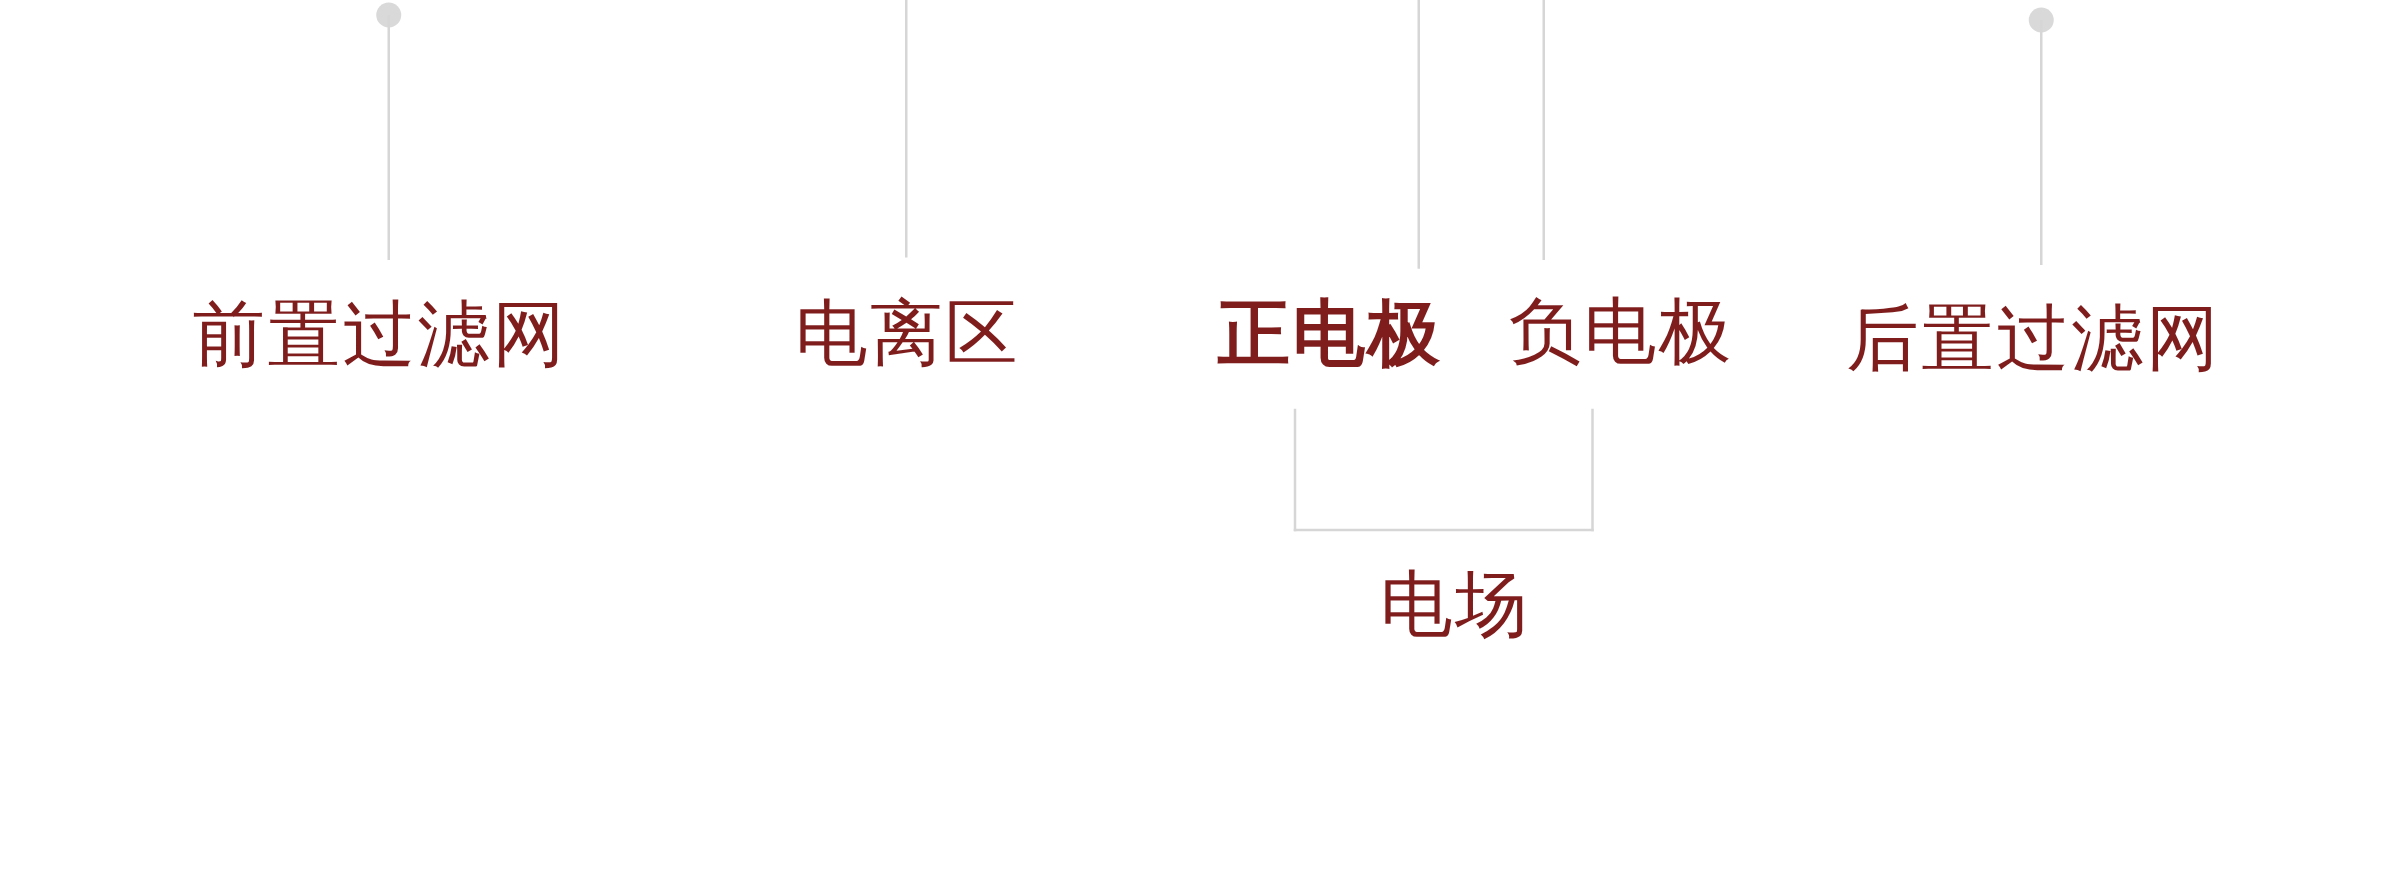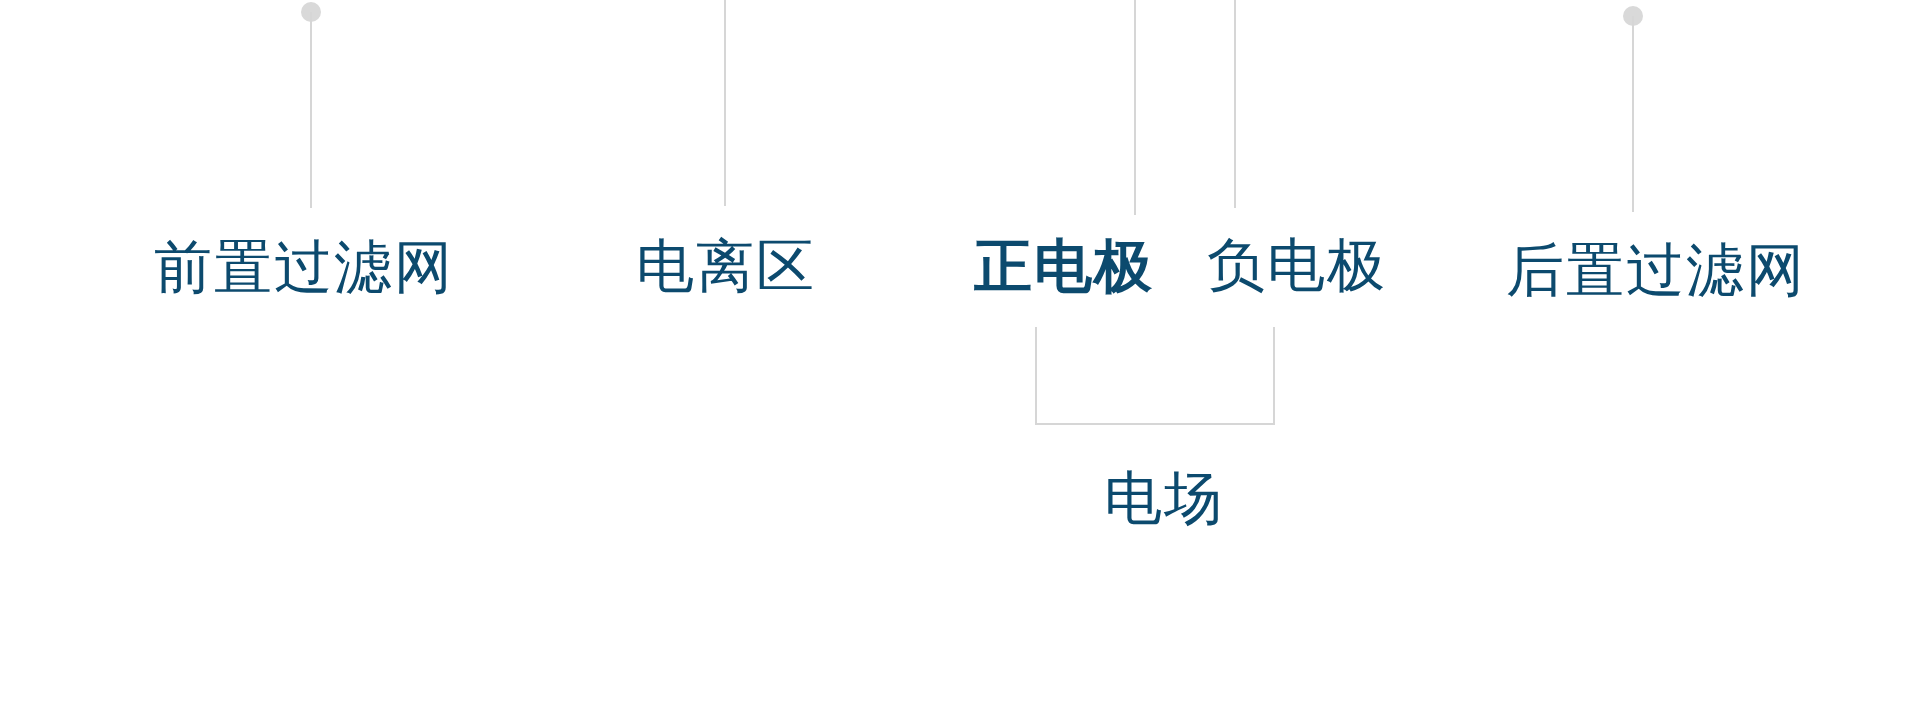--- a/index.html
+++ b/index.html
@@ -27,21 +27,21 @@
     }
     .dot {
       position: absolute;
       width: 20px;
       height: 20px;
       border-radius: 50%;
       background: #d9d9d9;
     }
     .label {
       position: absolute;
-      color: #0c4a6e;
+      color: #7f1d1d;
       font-size: 58px;
       line-height: 64px;
       white-space: nowrap;
       letter-spacing: 2px;
       transform: translateX(-50%);
       text-align: center;
     }
     .bracket {
       position: absolute;
       border-left: 2px solid #d6d6d6;
@@ -63,18 +63,18 @@
   <div class="label" style="left:726px; top:234px;">电离区</div>
 
   <div class="leader" style="left:1134px; top:0px; height:215px;"></div>
   <div class="label" style="left:1064px; top:234px;font-weight:bold;">正电极</div>
 
   <div class="leader" style="left:1234px; top:0px; height:208px;"></div>
   <div class="label" style="left:1297px; top:234px;font-family:Liberation Serif, serif;">负电极</div>
 
   <div class="dot" style="left:1623px; top:6px;"></div>
   <div class="leader" style="left:1632px; top:16px; height:196px;"></div>
-  <div class="label" style="left:1627px; top:238px;margin-left:29px;">后置过滤网</div>
+  <div class="label" style="left:1627px; top:238px;">后置过滤网</div>
 
   <div class="bracket" style="left:1035px; top:327px; width:240px; height:98px;"></div>
-  <div class="label" style="left:1164px; top:466px;">电场</div>
+  <div class="label" style="left:1164px; top:451px;">电场</div>
 
 </div>
 
 </body></html>

